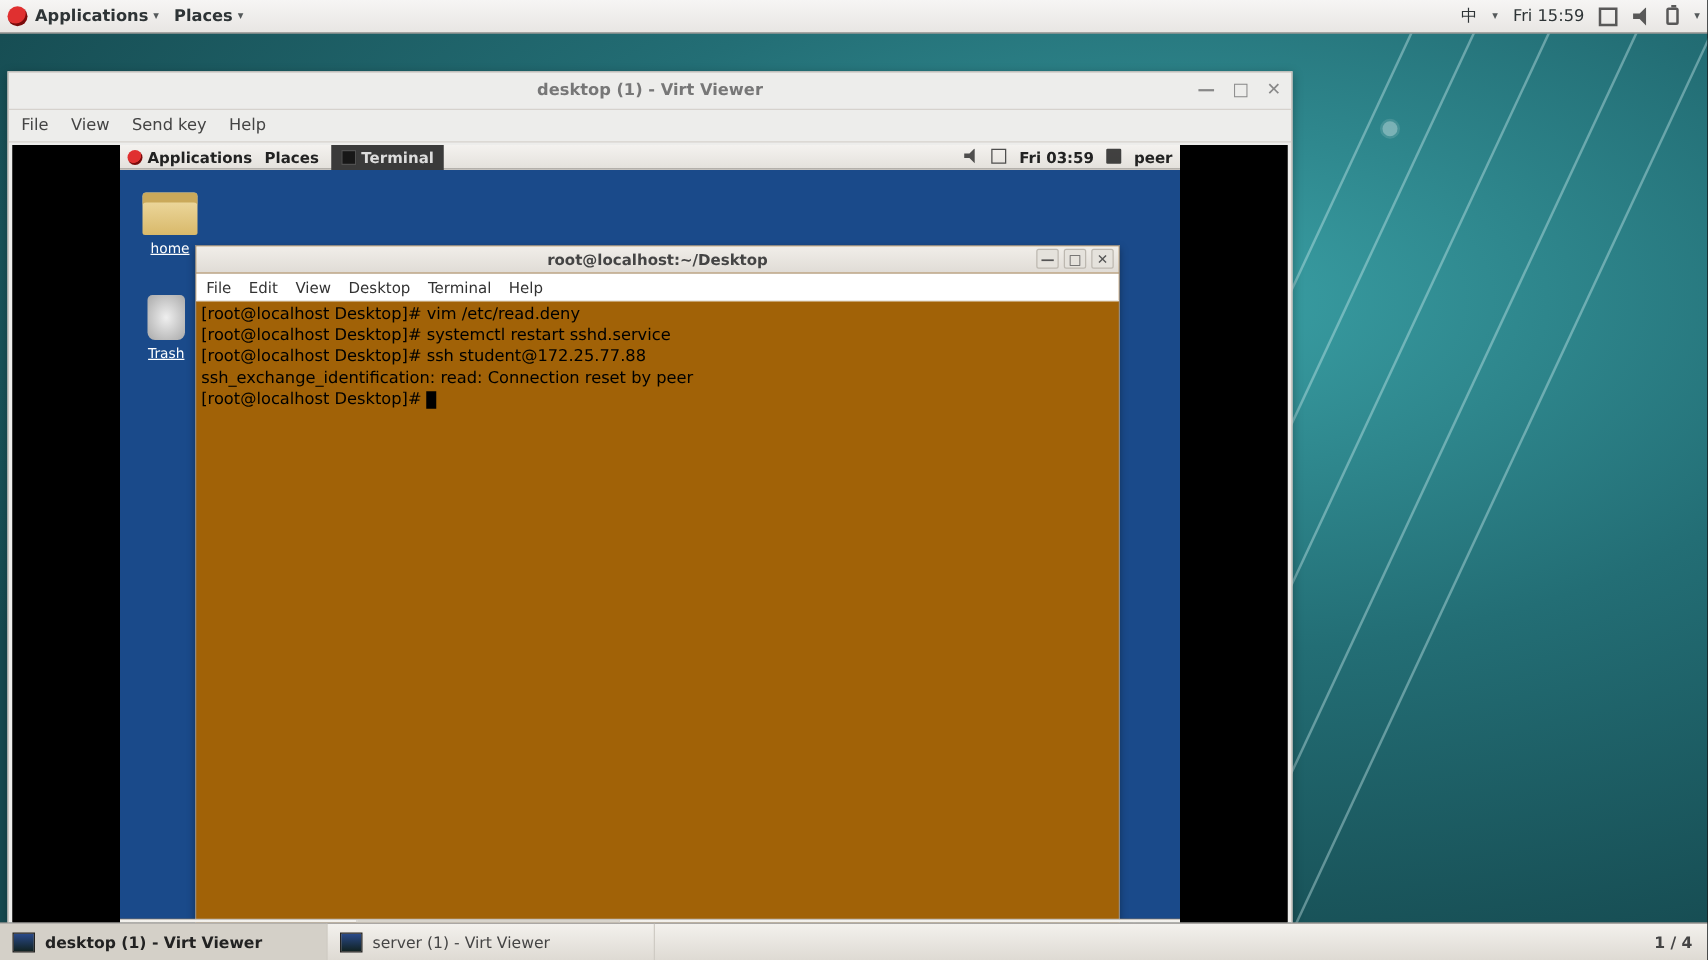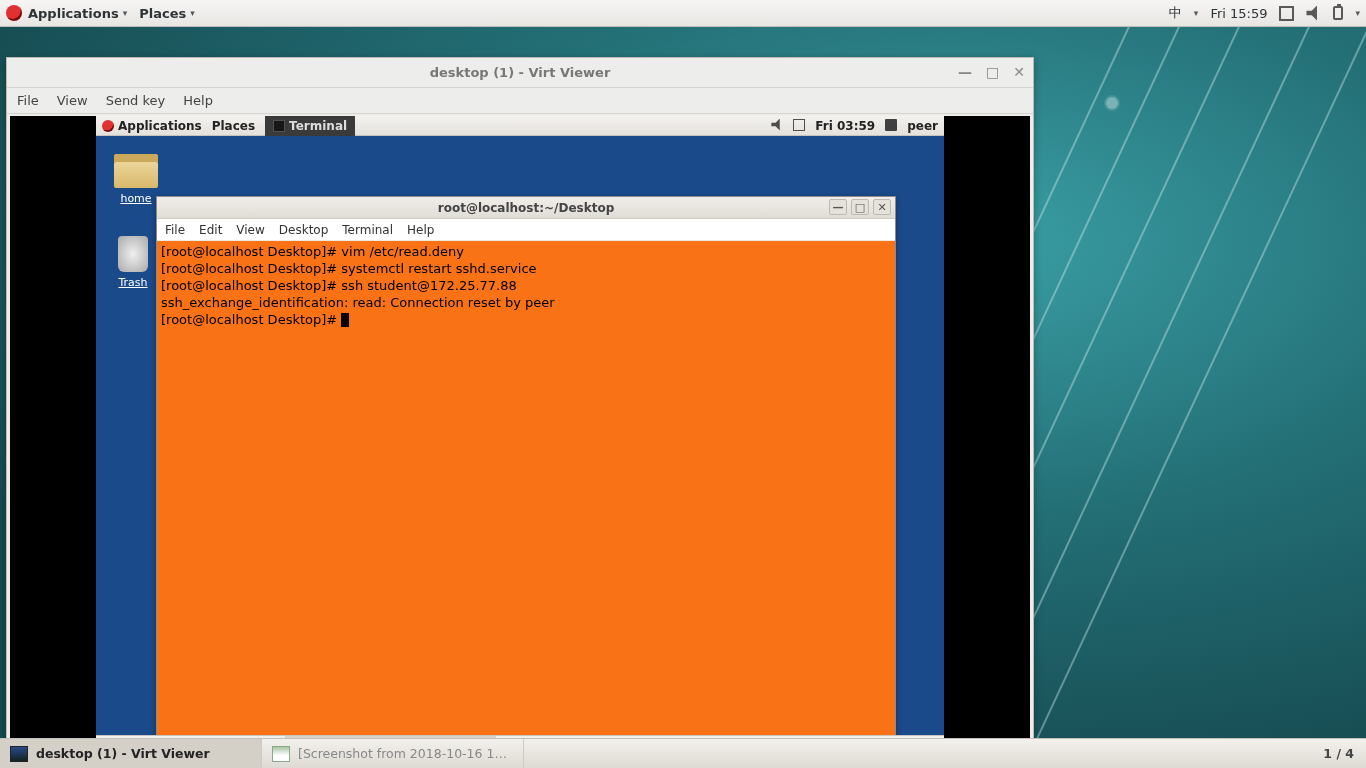--- a/index.html
+++ b/index.html
@@ -44,21 +44,21 @@
 
 .guest-desktop { position:absolute; left:86px; right:86px; top:20px; bottom:22px; background:#1a4a8a; }
 .black-border-l { position:absolute; left:0; top:0; width:86px; bottom:0; background:#000; }
 .black-border-r { position:absolute; right:0; top:0; width:86px; bottom:0; background:#000; }
 
 .dicon { position:absolute; text-align:center; color:#fff; font-size:11px;text-decoration:underline; }
 .dicon .folder { width:44px; height:34px; background: linear-gradient(#f0dea8,#d9b96a); border-radius:3px 3px 2px 2px; margin:0 auto 4px; position:relative; box-shadow: inset 0 8px 0 #caa95a; }
 .dicon .trash { width:30px; height:36px; background: radial-gradient(#efefef,#a9a9a9); border-radius:4px 4px 6px 6px; margin:0 auto 4px; position:relative; }
 
 
-.term-win { position:absolute; left:60px; top:60px; width:740px; height:564px; background:#f97316; border:1px solid #8f8a83; box-shadow:0 2px 6px rgba(0,0,0,.35); }
+.term-win { position:absolute; left:60px; top:60px; width:740px; height:564px; background:#a16207; border:1px solid #8f8a83; box-shadow:0 2px 6px rgba(0,0,0,.35); }
 .term-title { height:22px; background: linear-gradient(#f1eee9,#e0dcd6); border-bottom:1px solid #cfcac3; display:flex; align-items:center; justify-content:center; font-size:12px; color:#444; font-weight:bold; position:relative; }
 .term-title .wctl { position:absolute; right:4px; top:2px; display:flex; gap:4px; }
 .term-title .wctl span { width:18px; height:16px; background:#e5e2dc; border:1px solid #bdb8b0; display:flex; align-items:center; justify-content:center; font-size:11px; color:#555; cursor:pointer; border-radius:2px; }
 .term-menu { height:22px; display:flex; align-items:center; gap:14px; padding:0 8px; font-size:12px; background:#fff; border-bottom:1px solid #ece9e3; color:#333; }
 .term-menu span { cursor:pointer; }
 .term-body { font-family: "DejaVu Sans Mono", monospace; font-size:13px; line-height:17px; padding:2px 4px; white-space:pre; color:#000; }
 .cursor { display:inline-block; width:8px; height:14px; background:#000; vertical-align:text-bottom; }
 
 
 .guest-taskbar { position:absolute; left:86px; right:86px; bottom:0; height:22px; background: linear-gradient(#f3f1ed,#e2dfd9); border-top:1px solid #c8c4be; display:flex; align-items:center; font-size:11px; color:#555; }
@@ -200,18 +200,18 @@
       </div>
     </div>
   </div>
 </div>
 
 <div class="host-taskbar">
   <div class="htitem active">
     <span class="hicon mon"></span>
     <span>desktop (1) - Virt Viewer</span>
   </div>
-  <div class="htitem" style="color:#888;">
-    <span class="hicon img"></span>
-    <span>[Screenshot from 2018-10-16 1…</span>
+  <div class="htitem">
+    <span class="hicon mon"></span>
+    <span>server (1) - Virt Viewer</span>
   </div>
   <span class="ws">1 / 4</span>
 </div>
 
 </body></html>

